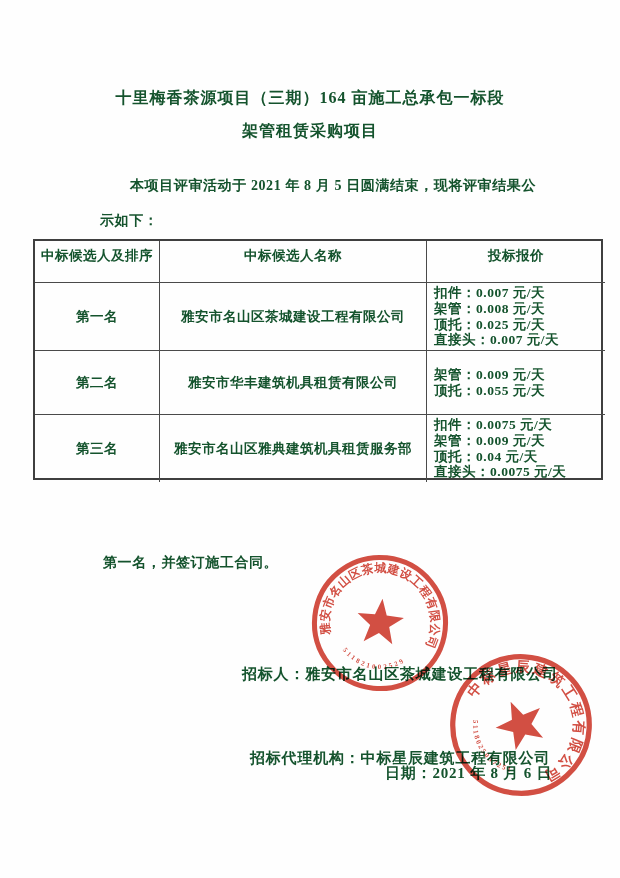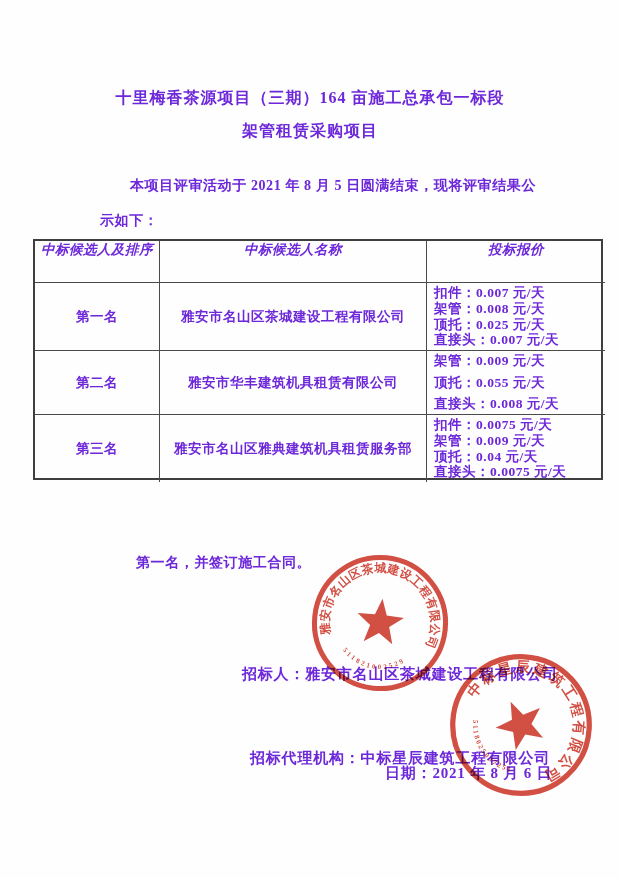--- a/index.html
+++ b/index.html
@@ -2,21 +2,21 @@
 <html><head>
 <meta charset="utf-8">
 <style>
   html,body{margin:0;padding:0;background:#ffffff;}
   .page{
     position:relative;
     width:620px;height:878px;
     background:#fefefe;
     overflow:hidden;
     font-family:"Liberation Serif","DejaVu Serif",serif;
-    color:#6d28d9;
+    color:#14532d;
   }
   .abs{position:absolute;}
   .title-line{
     left:0;width:620px;text-align:center;
     font-size:16px;font-weight:700;letter-spacing:1px;
     white-space:nowrap;
   }
   .body-line{
     font-size:14px;font-weight:700;letter-spacing:0.6px;
     white-space:nowrap;
@@ -37,28 +37,28 @@
     border-bottom:1px solid #4a4a4a;
     box-sizing:border-box;
     font-size:13.5px;
     letter-spacing:0.5px;
     overflow:hidden;
   }
   .cell.last-col{border-right:none;}
   .cell.last-row{border-bottom:none;}
   .cell.hdr{
     display:flex;justify-content:center;align-items:flex-start;
-    font-style:italic;
+    padding-top:6px;
   }
   .cell.center{
     display:flex;justify-content:center;align-items:center;
     text-align:center;white-space:nowrap;
   }
   .cell.prices{
-    display:flex;flex-direction:column;justify-content:space-between;
+    display:flex;flex-direction:column;justify-content:center;
     padding:2px 0 2px 7px;
   }
   .price-line{line-height:15.8px;white-space:nowrap;}
   
   .sig-line{
     font-size:15px;font-weight:700;letter-spacing:0.8px;
     white-space:nowrap;
     margin-top:40px;
   }
   
@@ -97,34 +97,33 @@
       <div class="price-line">架管：0.008 元/天</div>
       <div class="price-line">顶托：0.025 元/天</div>
       <div class="price-line">直接头：0.007 元/天</div>
     </div>
 
     <div class="cell center">第二名</div>
     <div class="cell center">雅安市华丰建筑机具租赁有限公司</div>
     <div class="cell prices last-col">
       <div class="price-line">架管：0.009 元/天</div>
       <div class="price-line">顶托：0.055 元/天</div>
-      <div class="price-line">直接头：0.008 元/天</div>
     </div>
 
     <div class="cell center last-row">第三名</div>
     <div class="cell center last-row">雅安市名山区雅典建筑机具租赁服务部</div>
     <div class="cell prices last-col last-row">
       <div class="price-line">扣件：0.0075 元/天</div>
       <div class="price-line">架管：0.009 元/天</div>
       <div class="price-line">顶托：0.04 元/天</div>
       <div class="price-line">直接头：0.0075 元/天</div>
     </div>
   </div>
 
-  <div class="abs body-line" style="left:103px;top:554px;margin-left:33px;">第一名，并签订施工合同。</div>
+  <div class="abs body-line" style="left:103px;top:554px;">第一名，并签订施工合同。</div>
 
   <div class="abs sig-line" style="left:242px;top:625px;">招标人：雅安市名山区茶城建设工程有限公司</div>
   <div class="abs sig-line" style="left:250px;top:709px;">招标代理机构：中标星辰建筑工程有限公司</div>
   <div class="abs sig-line" style="left:385px;top:724px;">日期：2021 年 8 月 6 日</div>
 
   <svg class="seal" style="left:308px;top:551px;width:144px;height:144px;" viewBox="0 0 200 200">
     <defs>
       <path id="arcName1" d="M 33.3 124.3 A 71 71 0 1 1 166.7 124.3" fill="none"></path>
       <path id="arcNum1" d="M 51 141.1 A 64 64 0 0 0 149 141.1" fill="none"></path>
     </defs>

